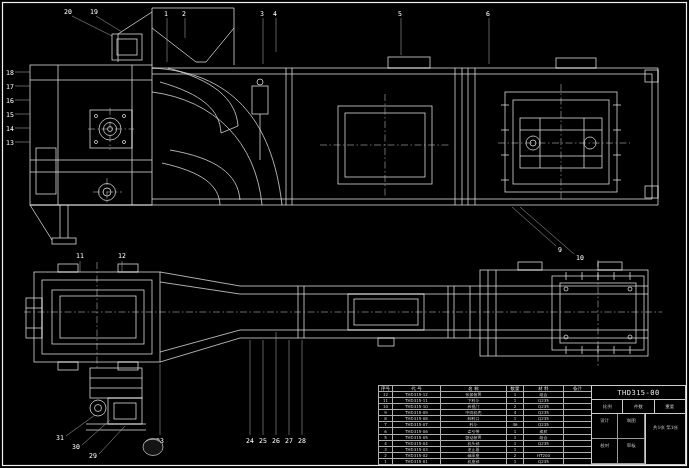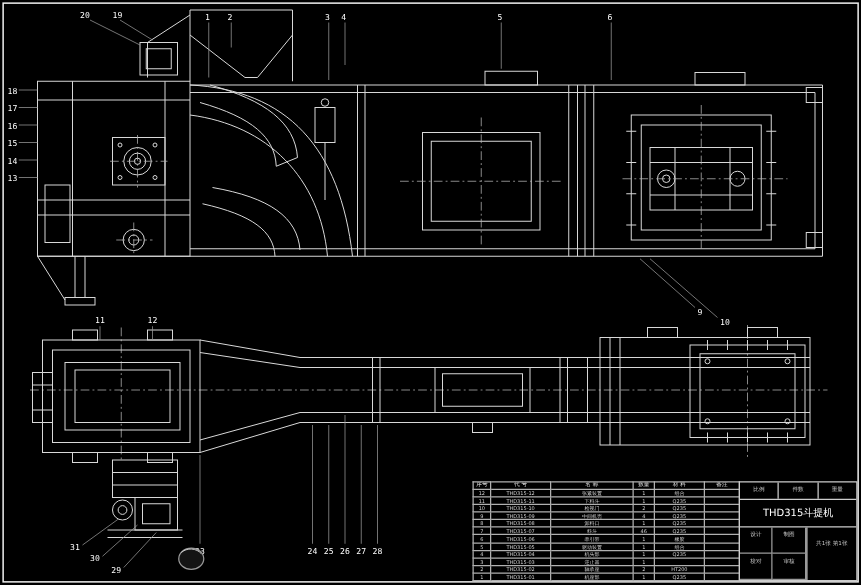--- a/index.html
+++ b/index.html
@@ -423,26 +423,26 @@
           <td>THD315-01</td>
           <td>机座部</td>
           <td>1</td>
           <td>Q235</td>
           <td></td>
         </tr>
       </tbody>
   </table>
 
   <div class="tblock">
+    <div class="tb-no">THD315-00</div>
     <div class="tb-info">
       <div class="cell">比例</div>
       <div class="cell">件数</div>
       <div class="cell">重量</div>
     </div>
-    <div class="tb-name">THD315斗提机</div>
     <div class="tb-sign">
       <div class="sgrid">
         <span>设计</span>
         <span>制图</span>
         <span>校对</span>
         <span>审核</span>
       </div>
       <div class="tb-sheet">共1张 第1张</div>
     </div>
   </div>

